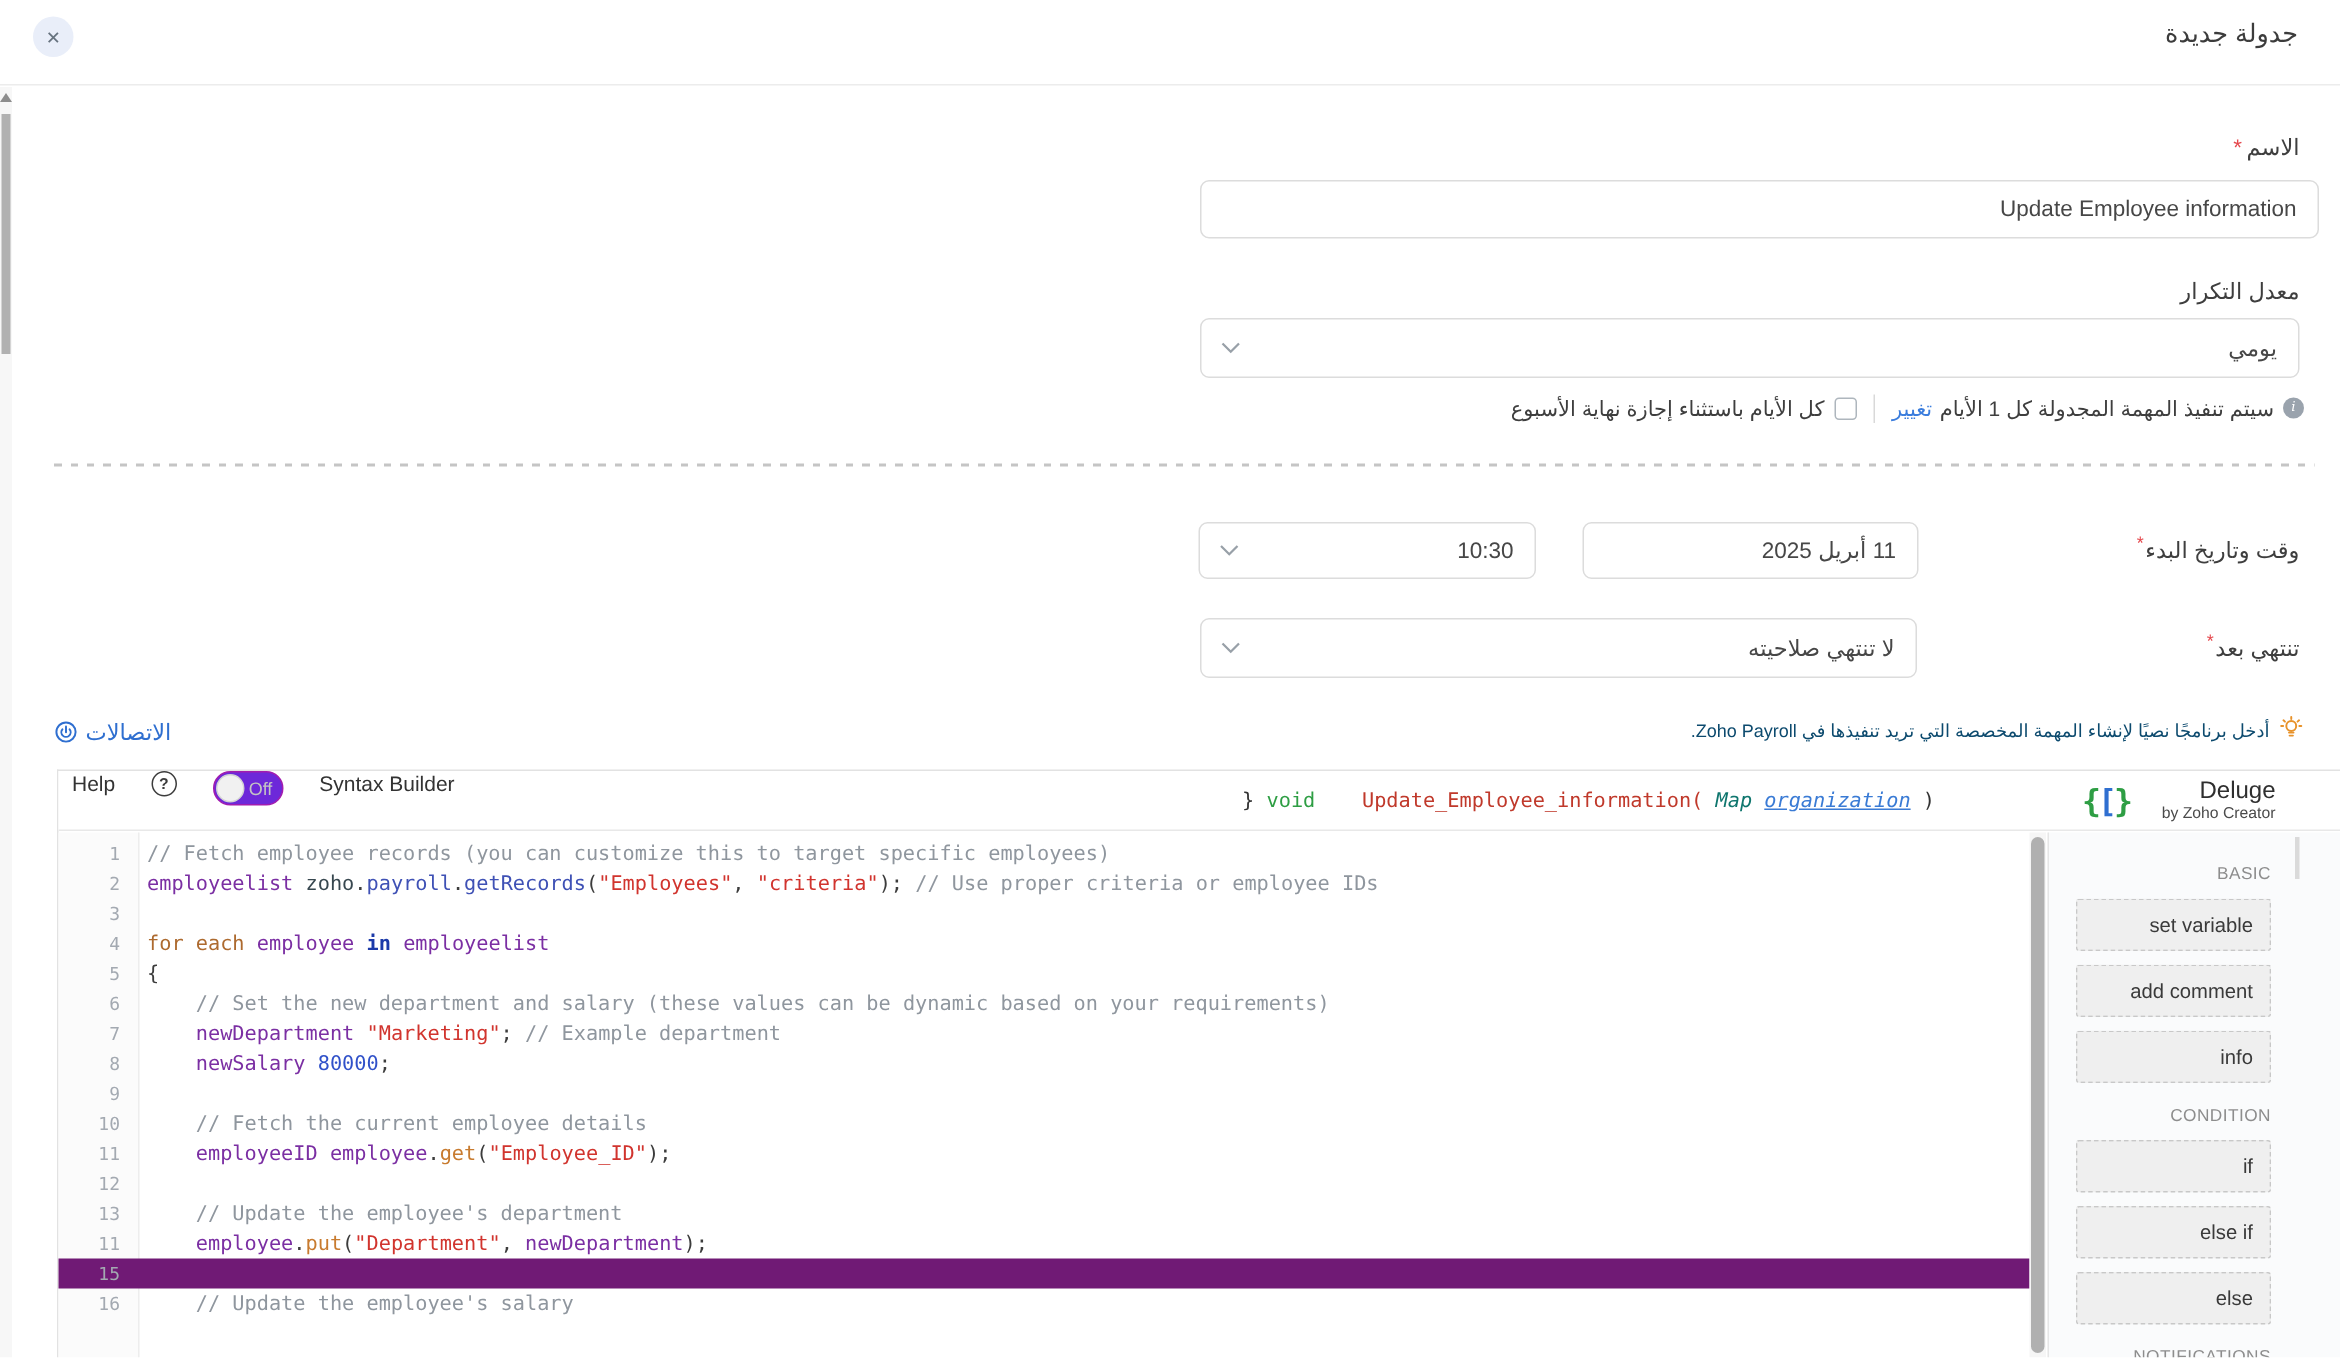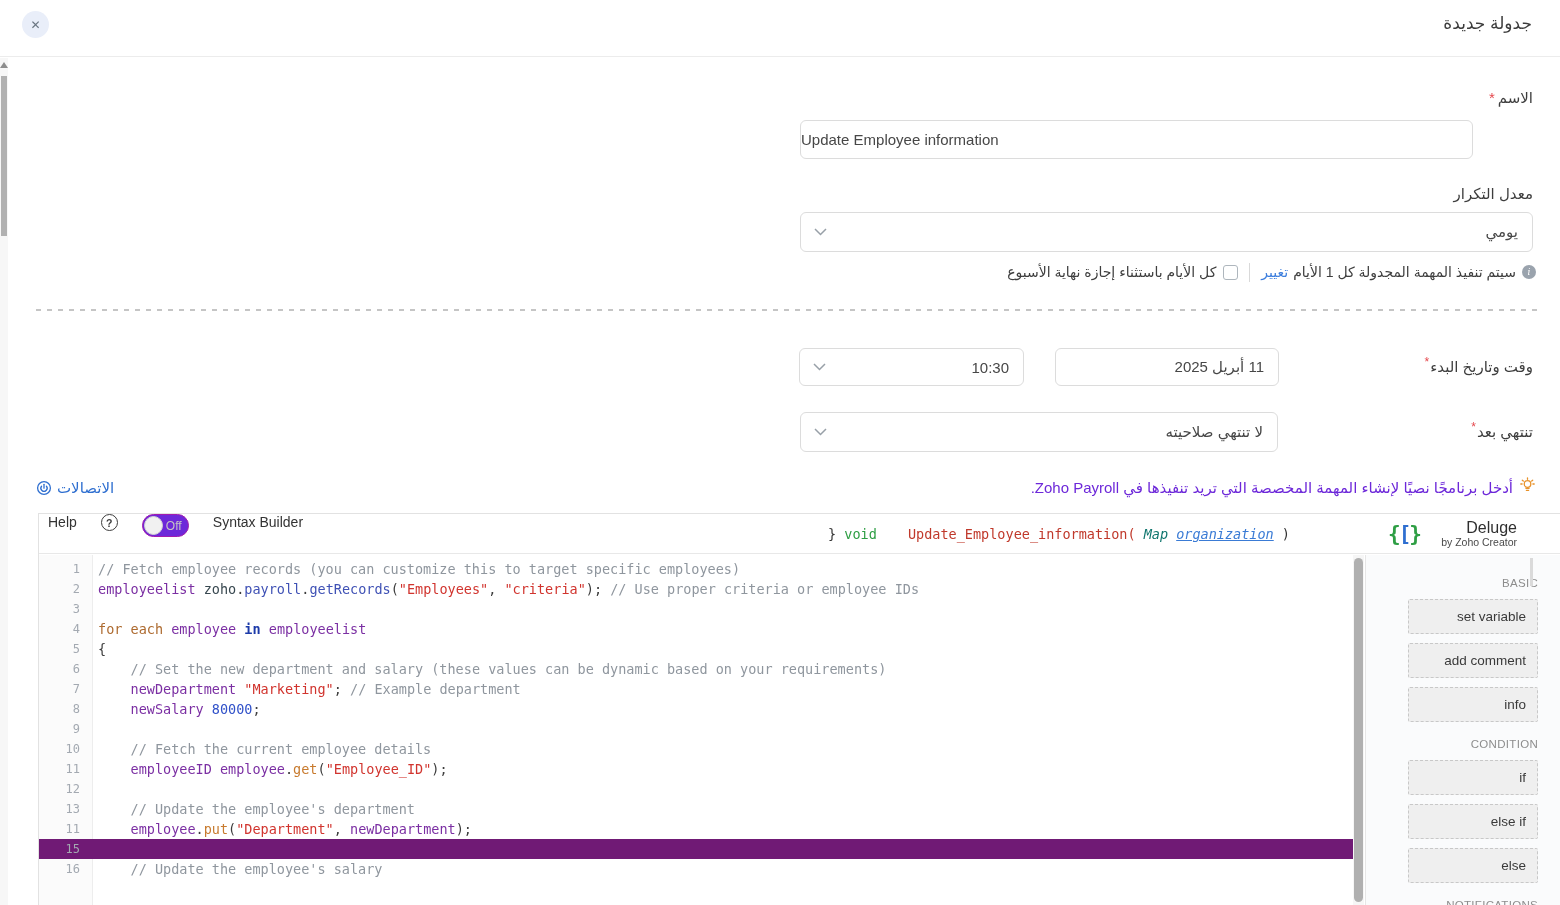--- a/index.html
+++ b/index.html
@@ -35,22 +35,22 @@
   .i-icon { width:14px; height:14px; border-radius:50%; background:#9aa3ad; margin-left:6px;
     display:flex; align-items:center; justify-content:center; flex:none; }
   .i-icon::before { content:"i"; color:#fff; font-size:9px; font-style:italic; font-family:"DejaVu Serif",serif; }
   .chg-link { color:#3b7ddd; margin-right:5px; cursor:pointer; }
   .vsep { width:1px; height:19px; background:#d9d9d9; margin:0 11px; }
   .cbx { width:15px; height:15px; border:1.5px solid #aeb6bd; border-radius:3px; background:#fff; margin-left:7px; flex:none; }
 
   .dash-divider { position:absolute; top:309px; left:36px; width:1507px; height:2px;
     background:repeating-linear-gradient(90deg,#c5c5c5 0 5px,transparent 5px 11px); }
 
-  .hint-row { position:absolute; top:477px; right:24px; display:flex; direction:rtl; align-items:flex-end;
-    font-size:15px; color:#6d28d9; }
+  .hint-row { position:absolute; top:477px; right:24px; display:flex; direction:rtl; align-items:center;
+    font-size:12px; color:#0c4a6e; }
   .lamp { margin-left:6px; flex:none; }
   .conn-link { position:absolute; top:479px; left:36px; display:flex; align-items:center; gap:5px;
     color:#2f6fd0; font-size:15px; cursor:pointer; }
   .conn-link .txt { direction:rtl; }
 
   
   .editor { position:absolute; left:38px; top:513px; right:0; bottom:0; background:#fff;
     border-top:1px solid #e2e2e2; border-left:1px solid #e2e2e2; }
   .ed-header { position:absolute; top:0; left:0; right:0; height:40px; background:#fff;
     border-bottom:1px solid #e8e8e8; }
@@ -90,21 +90,21 @@
   .ln { width:54px; flex:none; text-align:right; padding-right:13px; color:#a3a9b1; font-size:12px; }
   .cd { padding-left:5px; white-space:pre; }
   .tk-pln{color:#3c3c3c} .tk-cm{color:#8f969e} .tk-vr{color:#7b2fa3} .tk-st{color:#d1342e}
   .tk-fn{color:#3f51b5} .tk-zo{color:#37474f} .tk-fe{color:#ad6a2f}
   .tk-inb{color:#1c3aa9;font-weight:bold} .tk-num{color:#3051c9} .tk-mt{color:#c87b2f}
 
   .ed-vscroll { position:absolute; left:1314px; top:0; bottom:0; width:11px; background:#f6f6f6; }
   .ed-vscroll .thumb { position:absolute; top:3px; bottom:3px; left:1px; width:9px; background:#b0b0b0; border-radius:5px; }
 
   .ed-side { position:absolute; left:1326px; top:0; bottom:0; width:195px; background:#fafbfc;
-    border-left:1px solid #e6e6e6; padding:22px 22px 0 18px; overflow:hidden; }
+    border-left:1px solid #e6e6e6; padding:22px 46px 0 18px; overflow:hidden; }
   .side-title { text-align:right; font-size:11.5px; color:#8d8d8d; letter-spacing:.3px;
     margin:16px 0 10px; }
   .side-title:first-child { margin-top:0; }
   .side-btn { width:130px; height:35px; margin:0 0 9px auto; background:#efefef;
     border:1px dashed #c8c8c8; border-radius:2px; text-align:right; padding-right:11px;
     line-height:33px; font-size:13.5px; color:#3a3a3a; cursor:grab; }
   .side-thumb { position:absolute; right:27px; top:3px; width:3px; height:28px; background:#dadada; }
 </style>
 </head>
 <body>
@@ -119,21 +119,21 @@
   </div>
 
   <div class="pagebar">
     <div class="arr"></div>
     <div class="thumb"></div>
   </div>
 
   <div class="lbl" style="top:89px;">
     <span>الاسم</span><span class="req">*</span>
   </div>
-  <div class="field" style="left:800px; top:120px; width:673px; height:39px;justify-content:flex-end;">
+  <div class="field" style="left:800px; top:120px; width:746px; height:39px;">
     <span class="val">Update Employee information</span>
   </div>
 
   <div class="lbl" style="top:185px;">معدل التكرار</div>
   <div class="field" style="left:800px; top:212px; width:733px; height:40px;">
     <span class="val">يومي</span>
     <span class="chev">
       <svg width="13" height="8" viewBox="0 0 13 8">
           <polyline points="1,1 6.5,6.5 12,1" fill="none" stroke="#98a0a8" stroke-width="1.5"></polyline>
         </svg>

